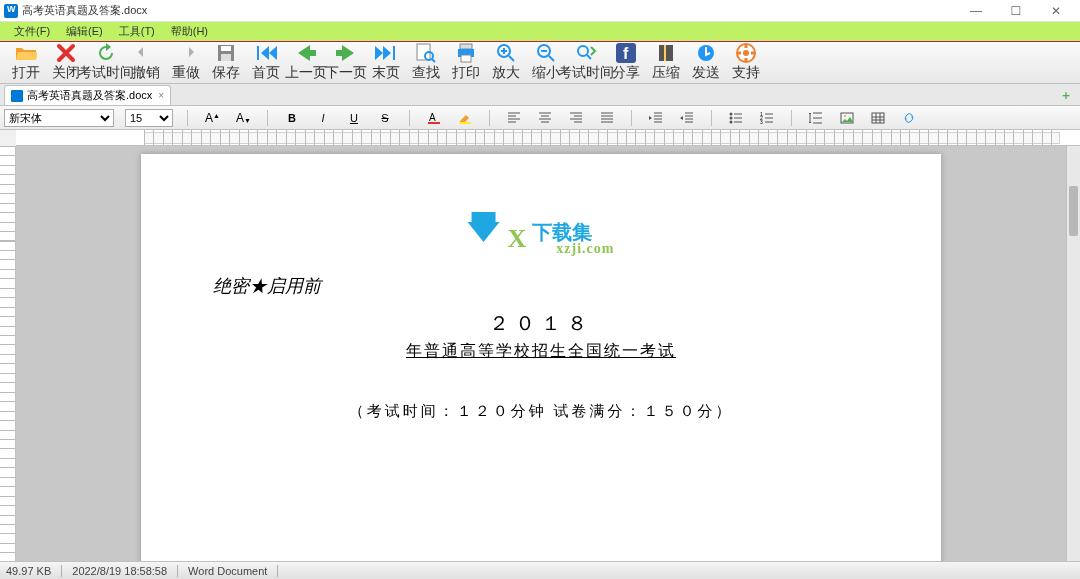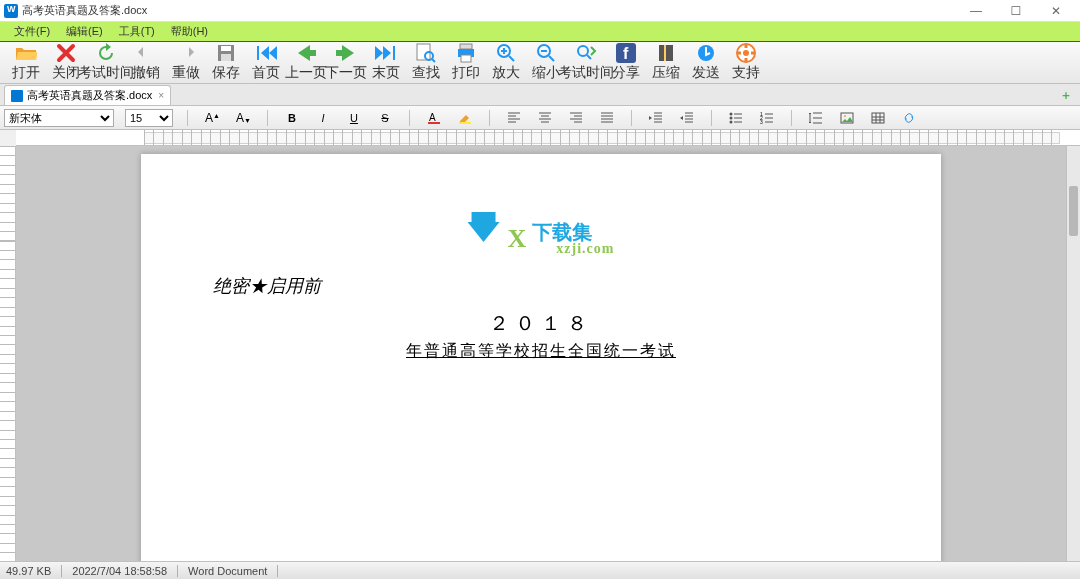--- a/index.html
+++ b/index.html
@@ -392,27 +392,28 @@
         </div>
         <div class="wm-x">X</div>
         <div class="wm-text">
           <span class="wm-cn">下载集</span>
           <span class="wm-en">xzji.com</span>
         </div>
       </div>
       <div class="doc-secret">绝密★启用前</div>
       <div class="doc-year">２０１８</div>
       <div class="doc-title">年普通高等学校招生全国统一考试</div>
+      <div class="doc-info">（考试时间：１２０分钟 试卷满分：１５０分）</div>
     </div>
   </div>
   <div class="scrollbar-v">
       <div class="thumb"></div>
     </div>
 </div>
 
 <div class="statusbar">
   <span>49.97 KB</span>
   <span class="stat-sep"></span>
-  <span>2022/7/04 18:58:58</span>
+  <span>2022/8/19 18:58:58</span>
   <span class="stat-sep"></span>
   <span>Word Document</span>
   <span class="stat-sep"></span>
 </div>
 
 </body></html>

